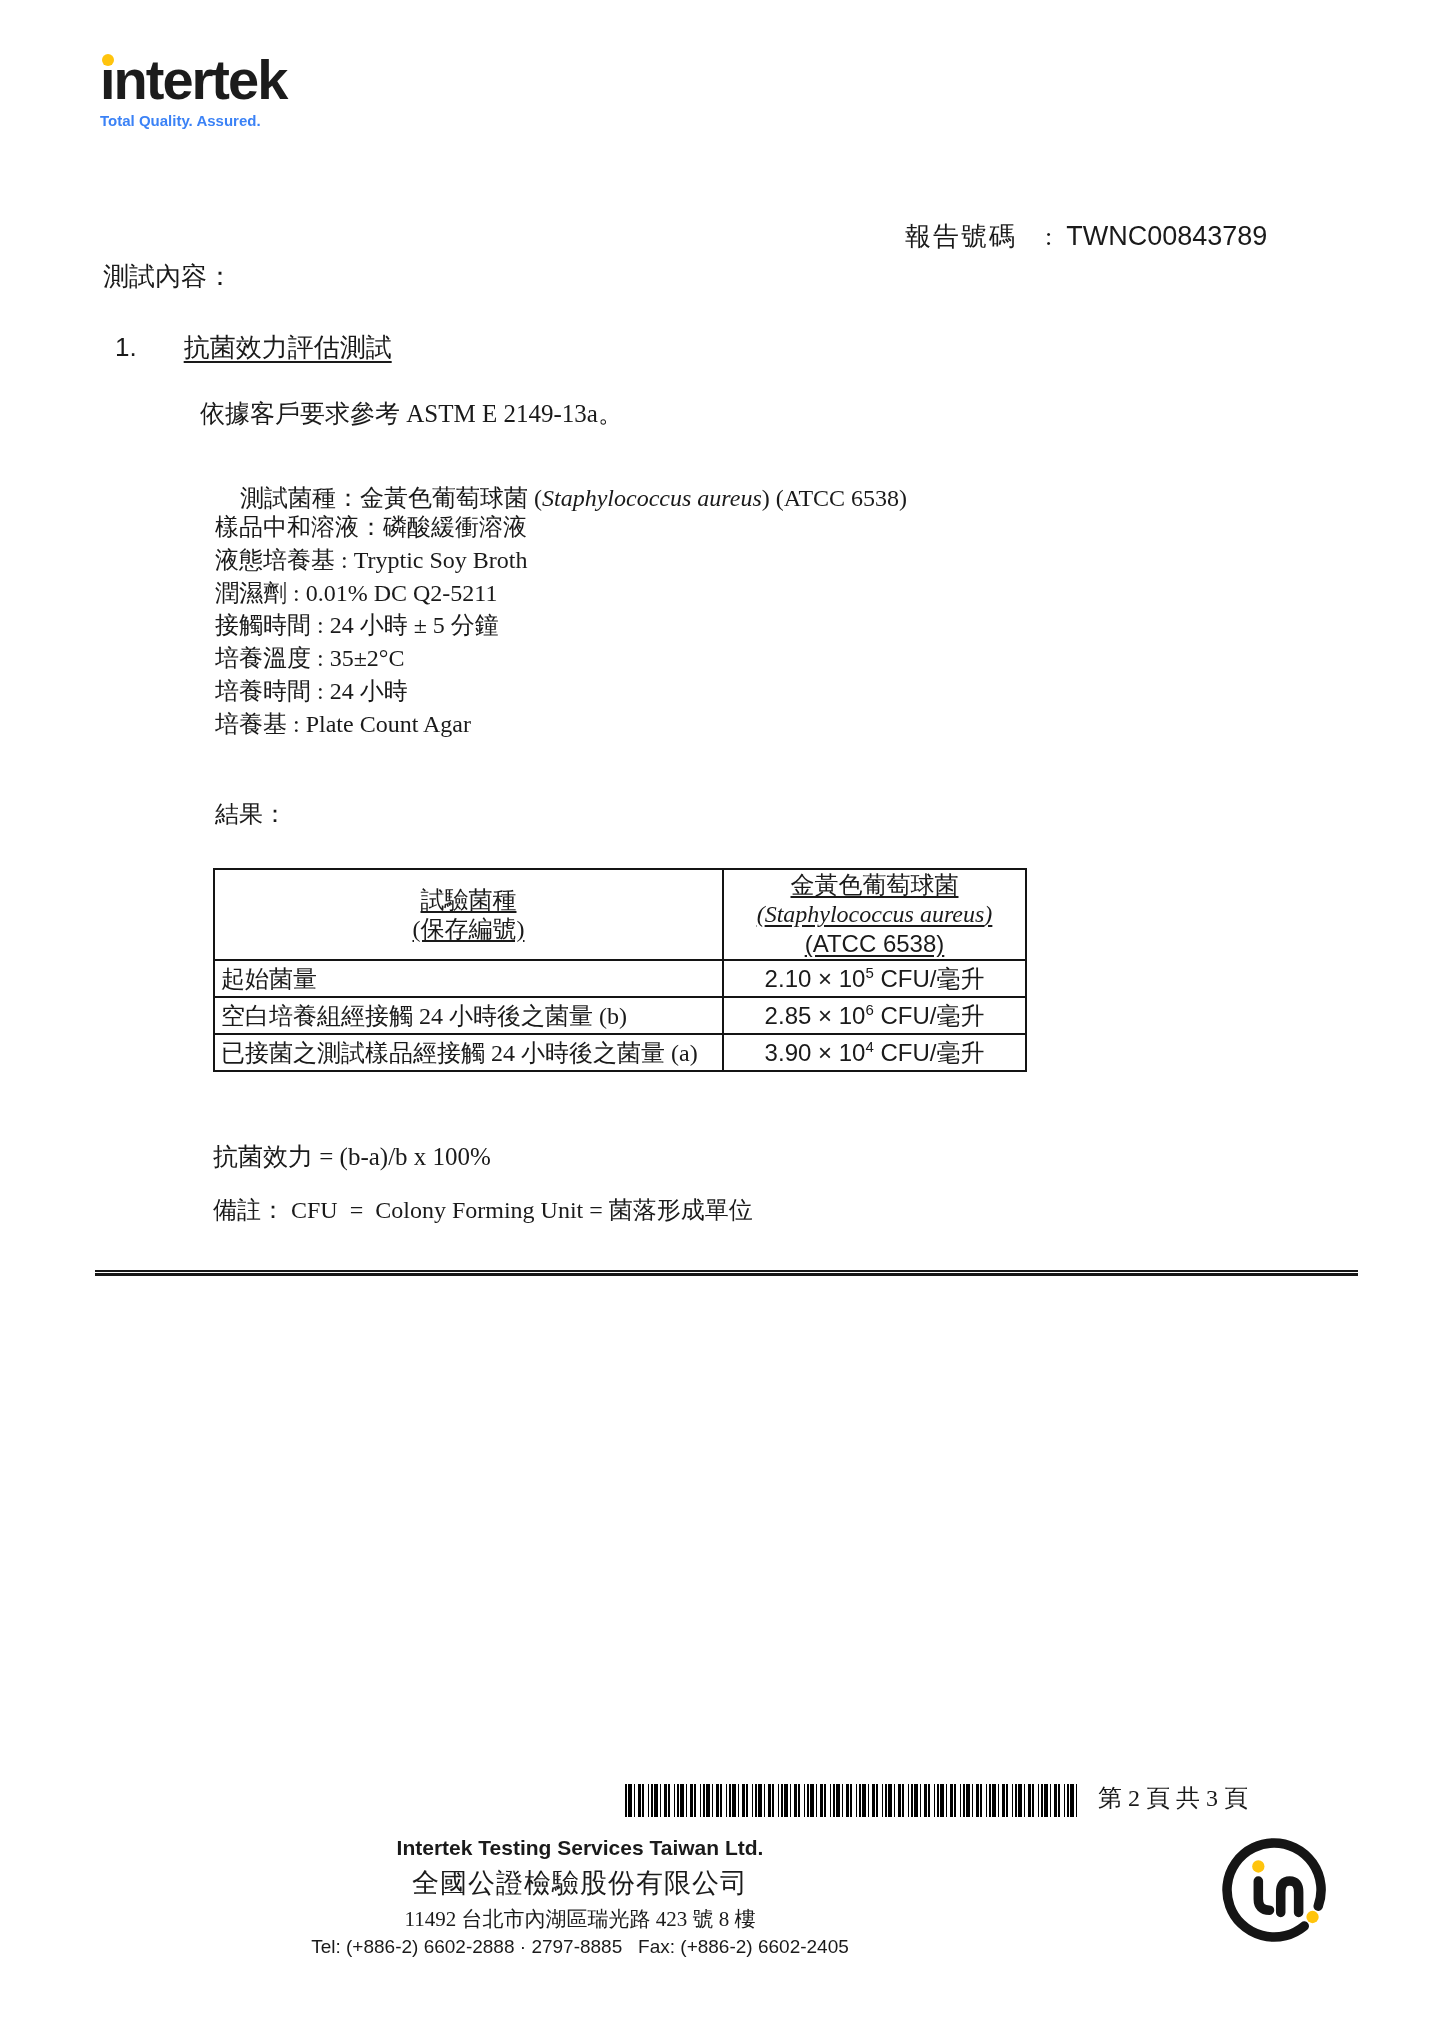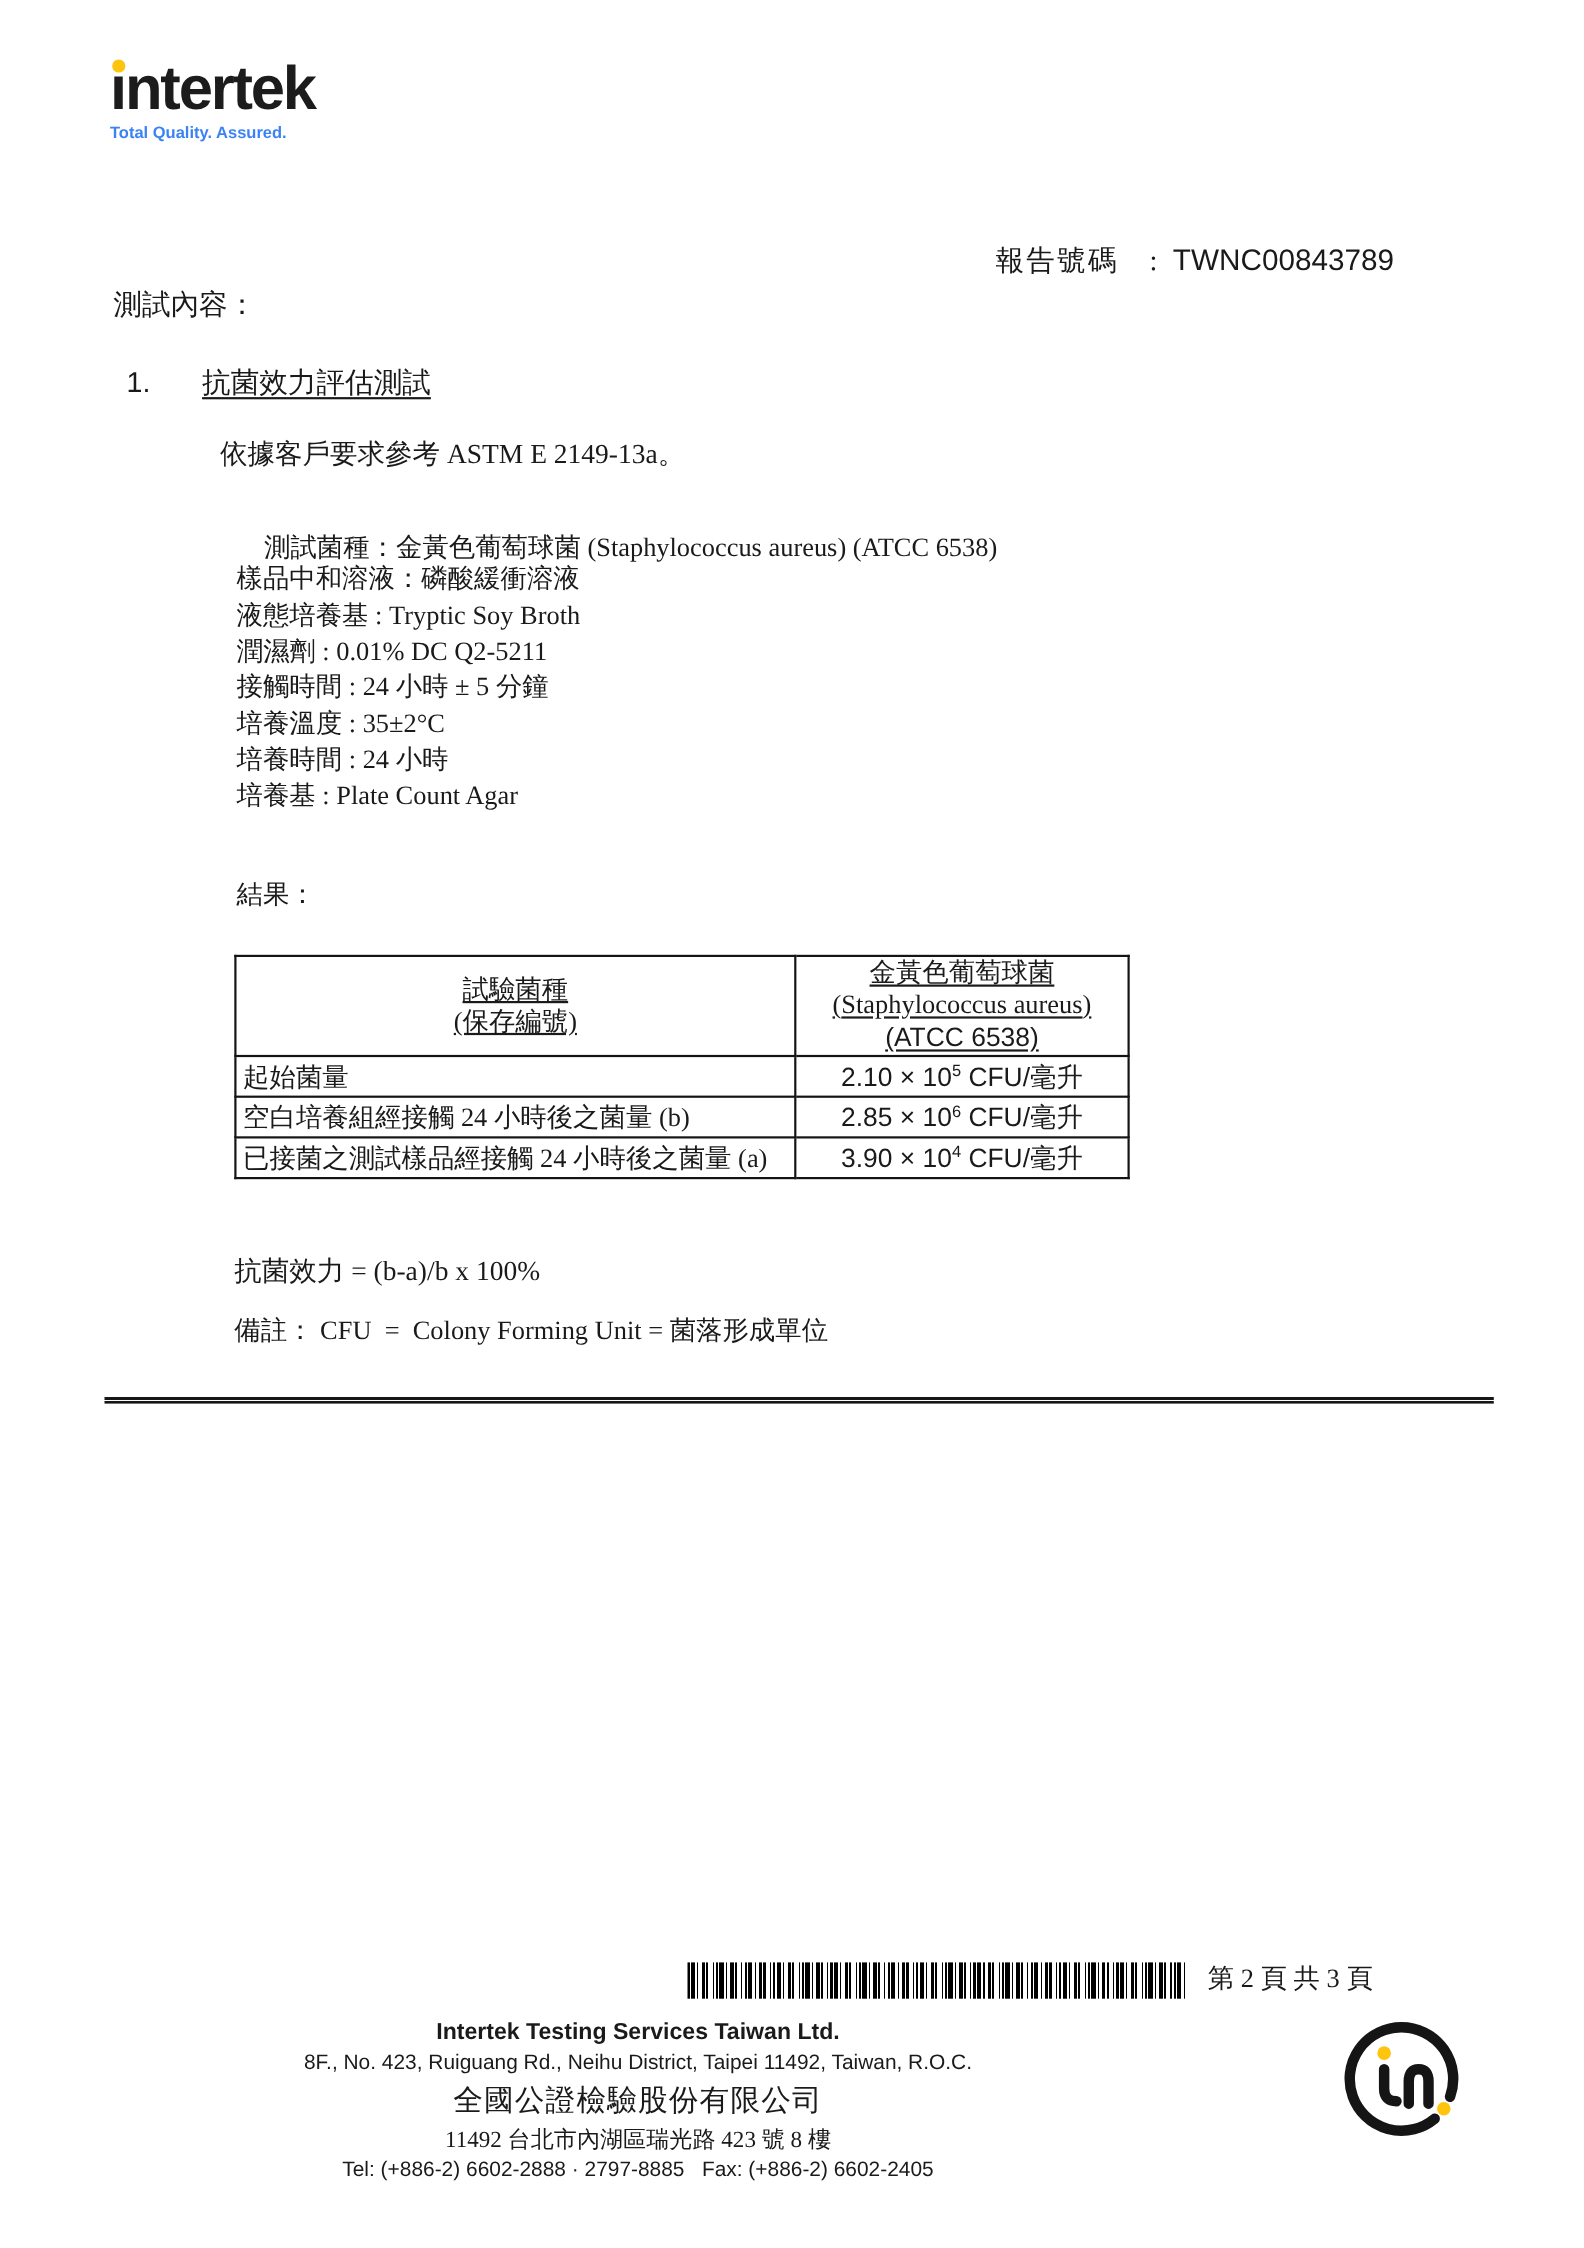--- a/index.html
+++ b/index.html
@@ -50,21 +50,21 @@
     border:2px solid #141414;
     padding:1px 6px;
     vertical-align:middle;
     overflow:hidden;
   }
   td.hdr{ text-align:center; vertical-align:top; line-height:29px; padding-top:2px; height:84px;}
   td.hdr .u{text-decoration:underline;text-underline-offset:3px;}
   td.val{ text-align:center; font-family:"Liberation Sans","DejaVu Sans",sans-serif; font-size:24px;}
   td.val sup{font-size:15px;line-height:0;}
   td.lab{ text-align:left; height:33px;}
-  .italic{}
+  .italic{font-style:italic;}
 
   
   .thick-rule{
     height:6px;
     background:linear-gradient(to bottom,#161616 0 2.5px,#fdfdfd 2.5px 3.5px,#161616 3.5px 6px);
   }
   .barcode{
     background:repeating-linear-gradient(90deg,
       #000 0 2px,#fff 2px 3px,#000 3px 7px,#fff 7px 9px,
       #000 9px 10px,#fff 10px 13px,#000 13px 16px,#fff 16px 17px,
@@ -157,21 +157,20 @@
 
   <div class="abs cjk-line" style="left:213px;top:1195px;font-size:24px;">備註： CFU  =  Colony Forming Unit = 菌落形成單位</div>
 
   <div class="abs thick-rule" style="left:95px;top:1270px;width:1263px;"></div>
 
   <div class="abs barcode" style="left:625px;top:1784px;width:455px;height:33px;"></div>
   <div class="abs page-info" style="left:1098px;top:1782px;">第 2 頁 共 3 頁</div>
 
   <div class="abs footer-block" style="left:0px;top:1836px;width:1160px;">
     <div class="f-company-en">Intertek Testing Services Taiwan Ltd.</div>
-    <div class="f-address-en">8F., No. 423, Ruiguang Rd., Neihu District, Taipei 11492, Taiwan, R.O.C.</div>
     <div class="f-company-zh">全國公證檢驗股份有限公司</div>
     <div class="f-address-zh">11492 台北市內湖區瑞光路 423 號 8 樓</div>
     <div class="f-telfax">Tel: (+886-2) 6602-2888 · 2797-8885   Fax: (+886-2) 6602-2405</div>
   </div>
 
   <div class="abs" style="left:1218px;top:1834px;">
     <svg width="112" height="112" viewBox="0 0 100 100">
 
       <path d="M 77,82.2 A 42,42 0 1 1 89.5,64.4" fill="none" stroke="#151515" stroke-width="8.5" stroke-linecap="round"></path>
 

